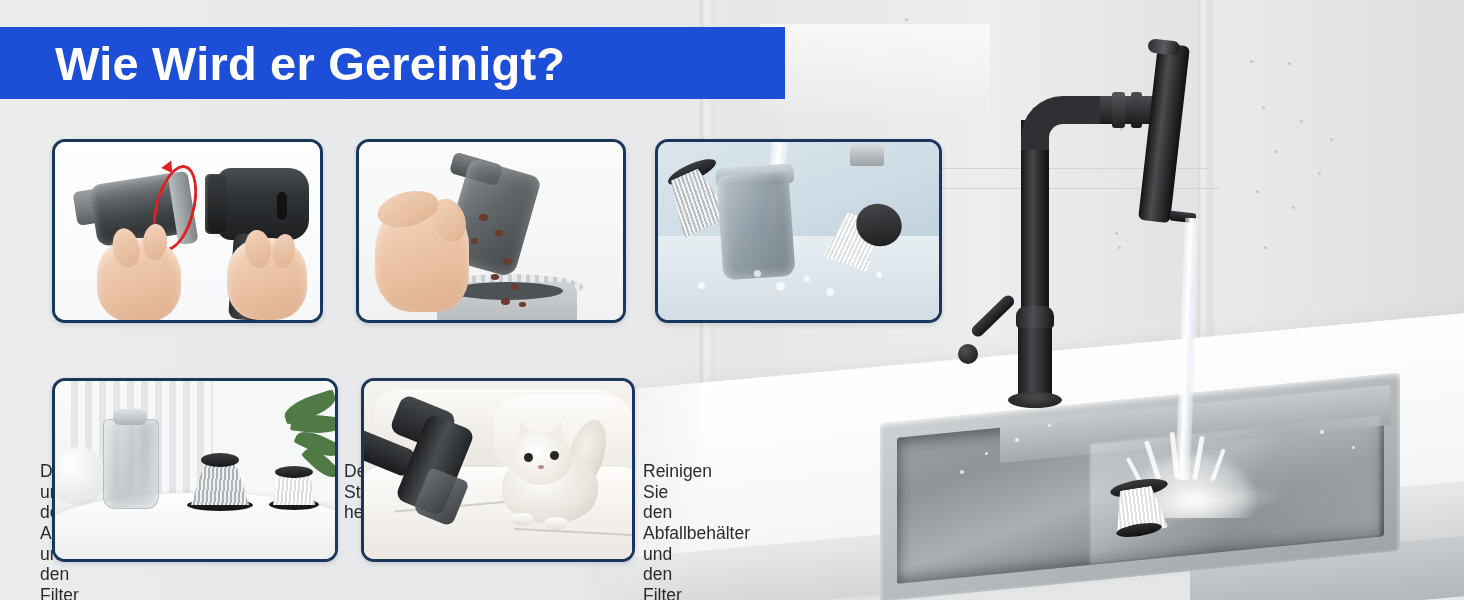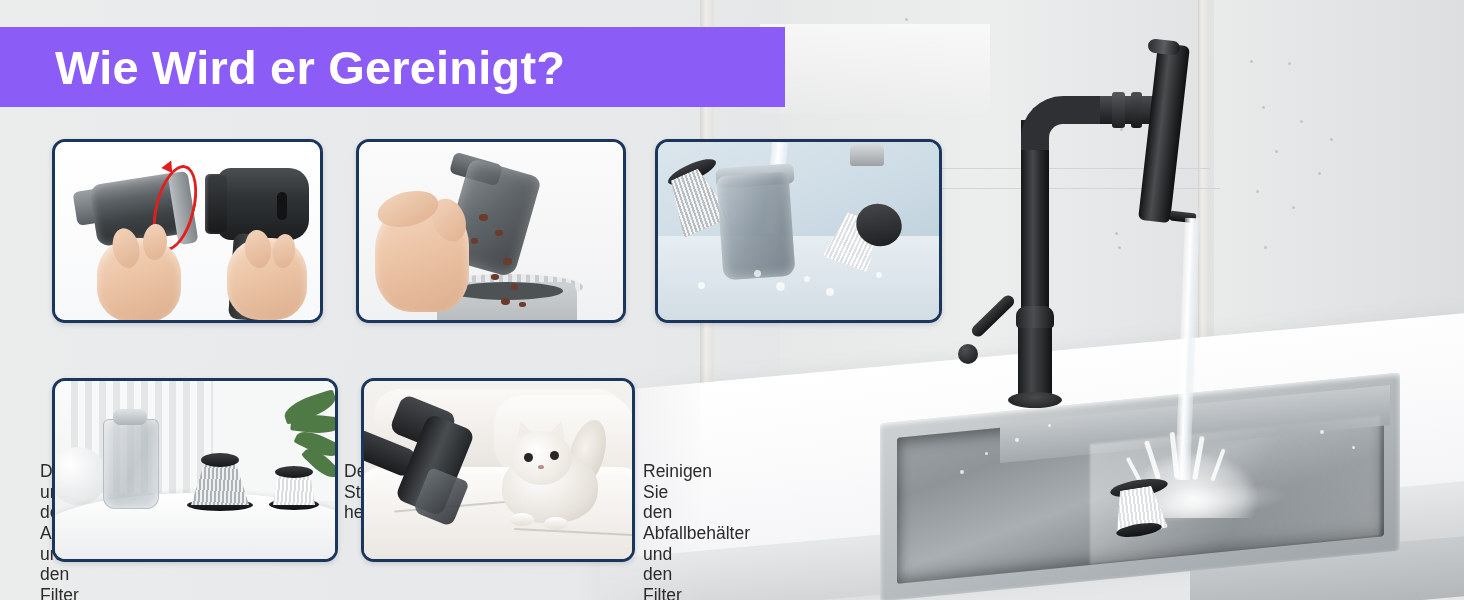--- a/index.html
+++ b/index.html
@@ -170,22 +170,22 @@
   .waterdrop{position:absolute;background:rgba(255,255,255,.75);border-radius:50%;}
 
   
   .left-wash{
     position:absolute;left:0;top:0;width:700px;height:600px;
     background:linear-gradient(95deg,#ebecec 0%,#e8e9ea 55%,rgba(232,233,234,.86) 82%,rgba(232,233,234,0) 100%);
   }
 
   
   .banner{
-    position:absolute;left:0;top:27px;width:785px;height:80px;
-    background:#8b5cf6;
+    position:absolute;left:0;top:27px;width:785px;height:72px;
+    background:#1d4ed8;
     display:flex;align-items:center;
   }
   .banner h1{
     margin:0;padding:0 0 0 55px;
     color:#ffffff;font-size:47px;line-height:1;
     font-weight:bold;letter-spacing:.2px;
     white-space:nowrap;
   }
 
   

